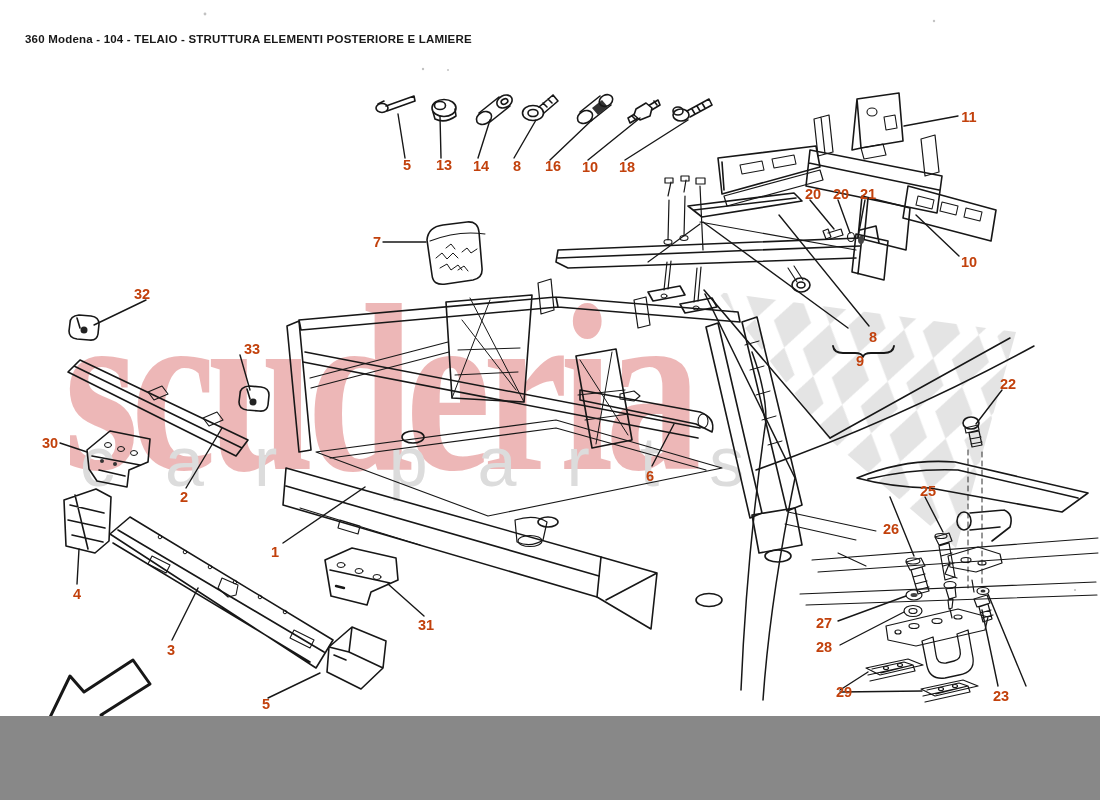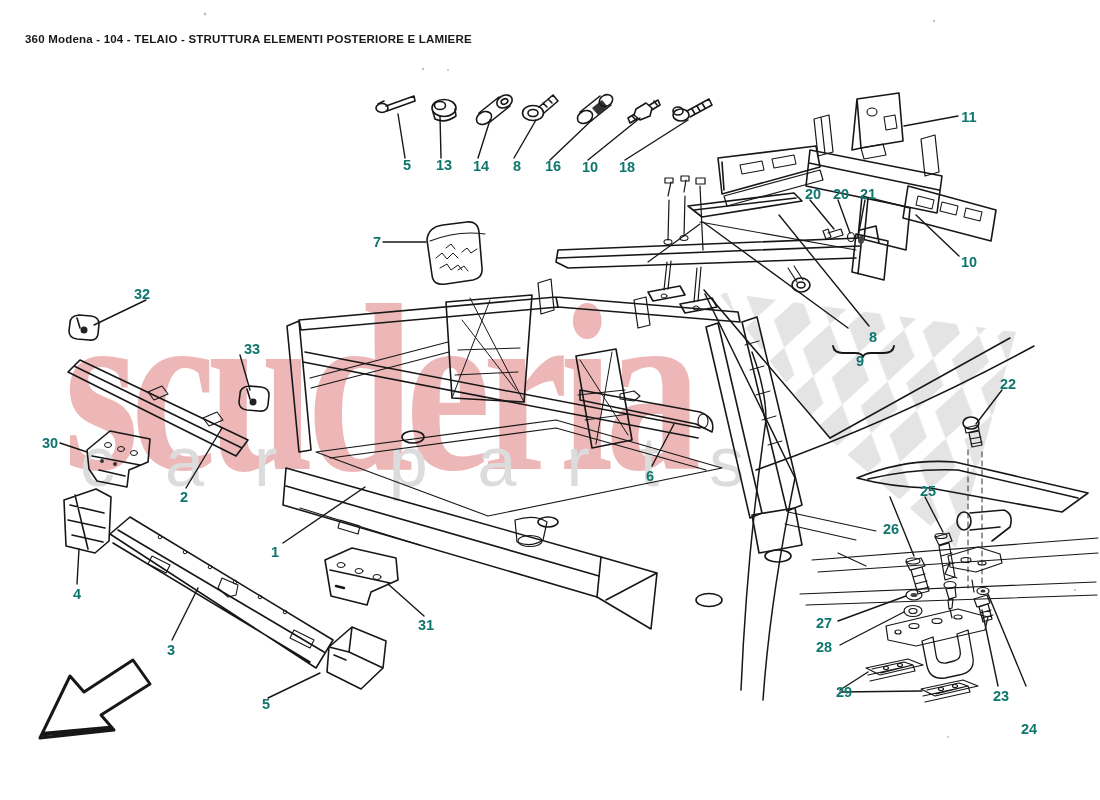--- a/index.html
+++ b/index.html
@@ -1,30 +1,30 @@
 <!DOCTYPE html>
 <html><head>
 <meta charset="utf-8">
 <style>
   html,body{margin:0;padding:0;background:#888;}
-  .stage{position:relative;width:1100px;height:800px;background:#ffffff;overflow:hidden;
+  .stage{position:relative;width:1100px;height:716px;background:#ffffff;overflow:hidden;
          font-family:"Liberation Sans",sans-serif;}
   .title{position:absolute;left:25px;top:33px;font-size:11.5px;font-weight:bold;
          letter-spacing:.2px;color:#181818;white-space:nowrap;}
   .wm-red{position:absolute;left:64px;top:268px;font-family:"Liberation Serif",serif;
           font-weight:bold;font-size:240px;line-height:1;letter-spacing:-10px;
           transform:scaleX(0.8);transform-origin:left top;white-space:nowrap;z-index:2;}
   .wm-gray{position:absolute;left:80px;top:427px;font-family:"Liberation Sans",sans-serif;
            font-size:70px;line-height:1;letter-spacing:50px;word-spacing:-8px;
            white-space:nowrap;z-index:2;}
   svg.art{position:absolute;left:0;top:0;z-index:3;}
   svg.flag{position:absolute;left:0;top:0;z-index:1;}
   #callout-layer{position:absolute;left:0;top:0;width:100%;height:100%;z-index:4;}
   .callout{position:absolute;transform:translate(-50%,-50%);font-size:14.5px;font-weight:bold;
-           color:#0f766e;font-family:"Liberation Sans",sans-serif;}
+           color:#c2410c;font-family:"Liberation Sans",sans-serif;}
 </style>
 </head>
 <body>
 
 <div class="stage">
 
   <div class="title" style="color: rgb(24, 24, 24);">360 Modena - 104 - TELAIO - STRUTTURA ELEMENTI POSTERIORE E LAMIERE</div>
 
   <svg class="flag" width="1100" height="800" viewBox="0 0 1100 800">
     <defs>

